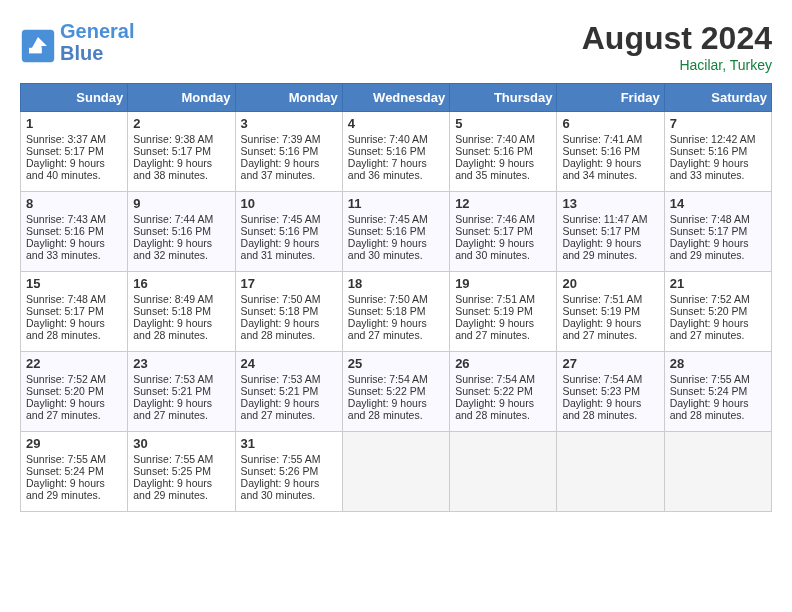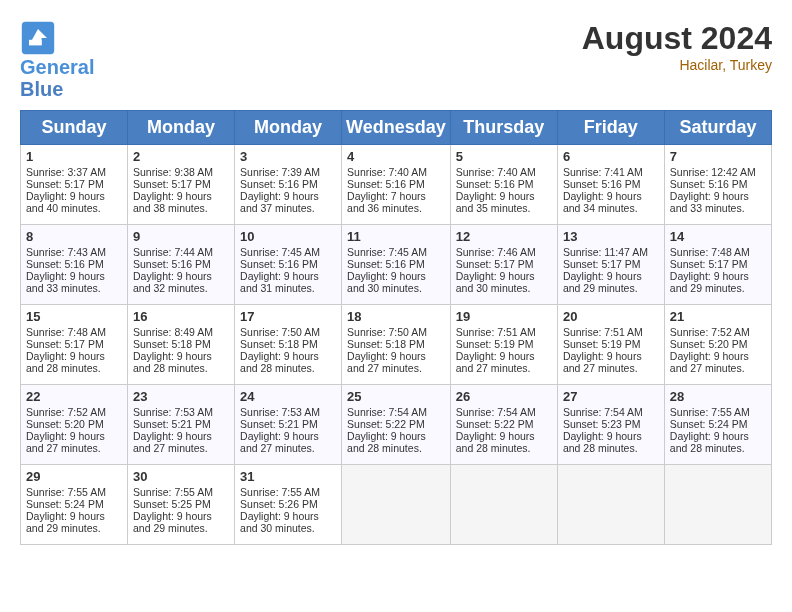--- a/index.html
+++ b/index.html
@@ -11,22 +11,21 @@
       padding: 20px;
     }
     .header {
       display: flex;
       justify-content: space-between;
       align-items: flex-start;
       margin-bottom: 10px;
     }
     .logo {
       display: flex;
-      align-items: flex-start;
-      flex-direction: column;
+      align-items: flex-end;
     }
     .logo-text {
       font-size: 20px;
       font-weight: bold;
       color: #333;
       line-height: 1.1;
     }
     .logo-text span {
       color: #4a90d9;
     }
@@ -38,33 +37,33 @@
     .title-block {
       text-align: right;
     }
     .month-title {
       font-size: 32px;
       font-weight: bold;
       color: #333;
     }
     .location {
       font-size: 14px;
-      color: #a16207;
+      color: #15803d;
     }
     table {
       width: 100%;
       border-collapse: collapse;
     }
     th {
       background-color: #4a7fc1;
       color: white;
-      font-size: 18px;
+      font-size: 13px;
       font-weight: bold;
       padding: 6px 4px;
-      text-align: center;
+      text-align: right;
       border: 1px solid #3a6fb1;
     }
     td {
       border: 1px solid #ccc;
       vertical-align: top;
       padding: 4px 5px;
       font-size: 10.5px;
       color: #333;
       height: 80px;
       width: 14.28%;

